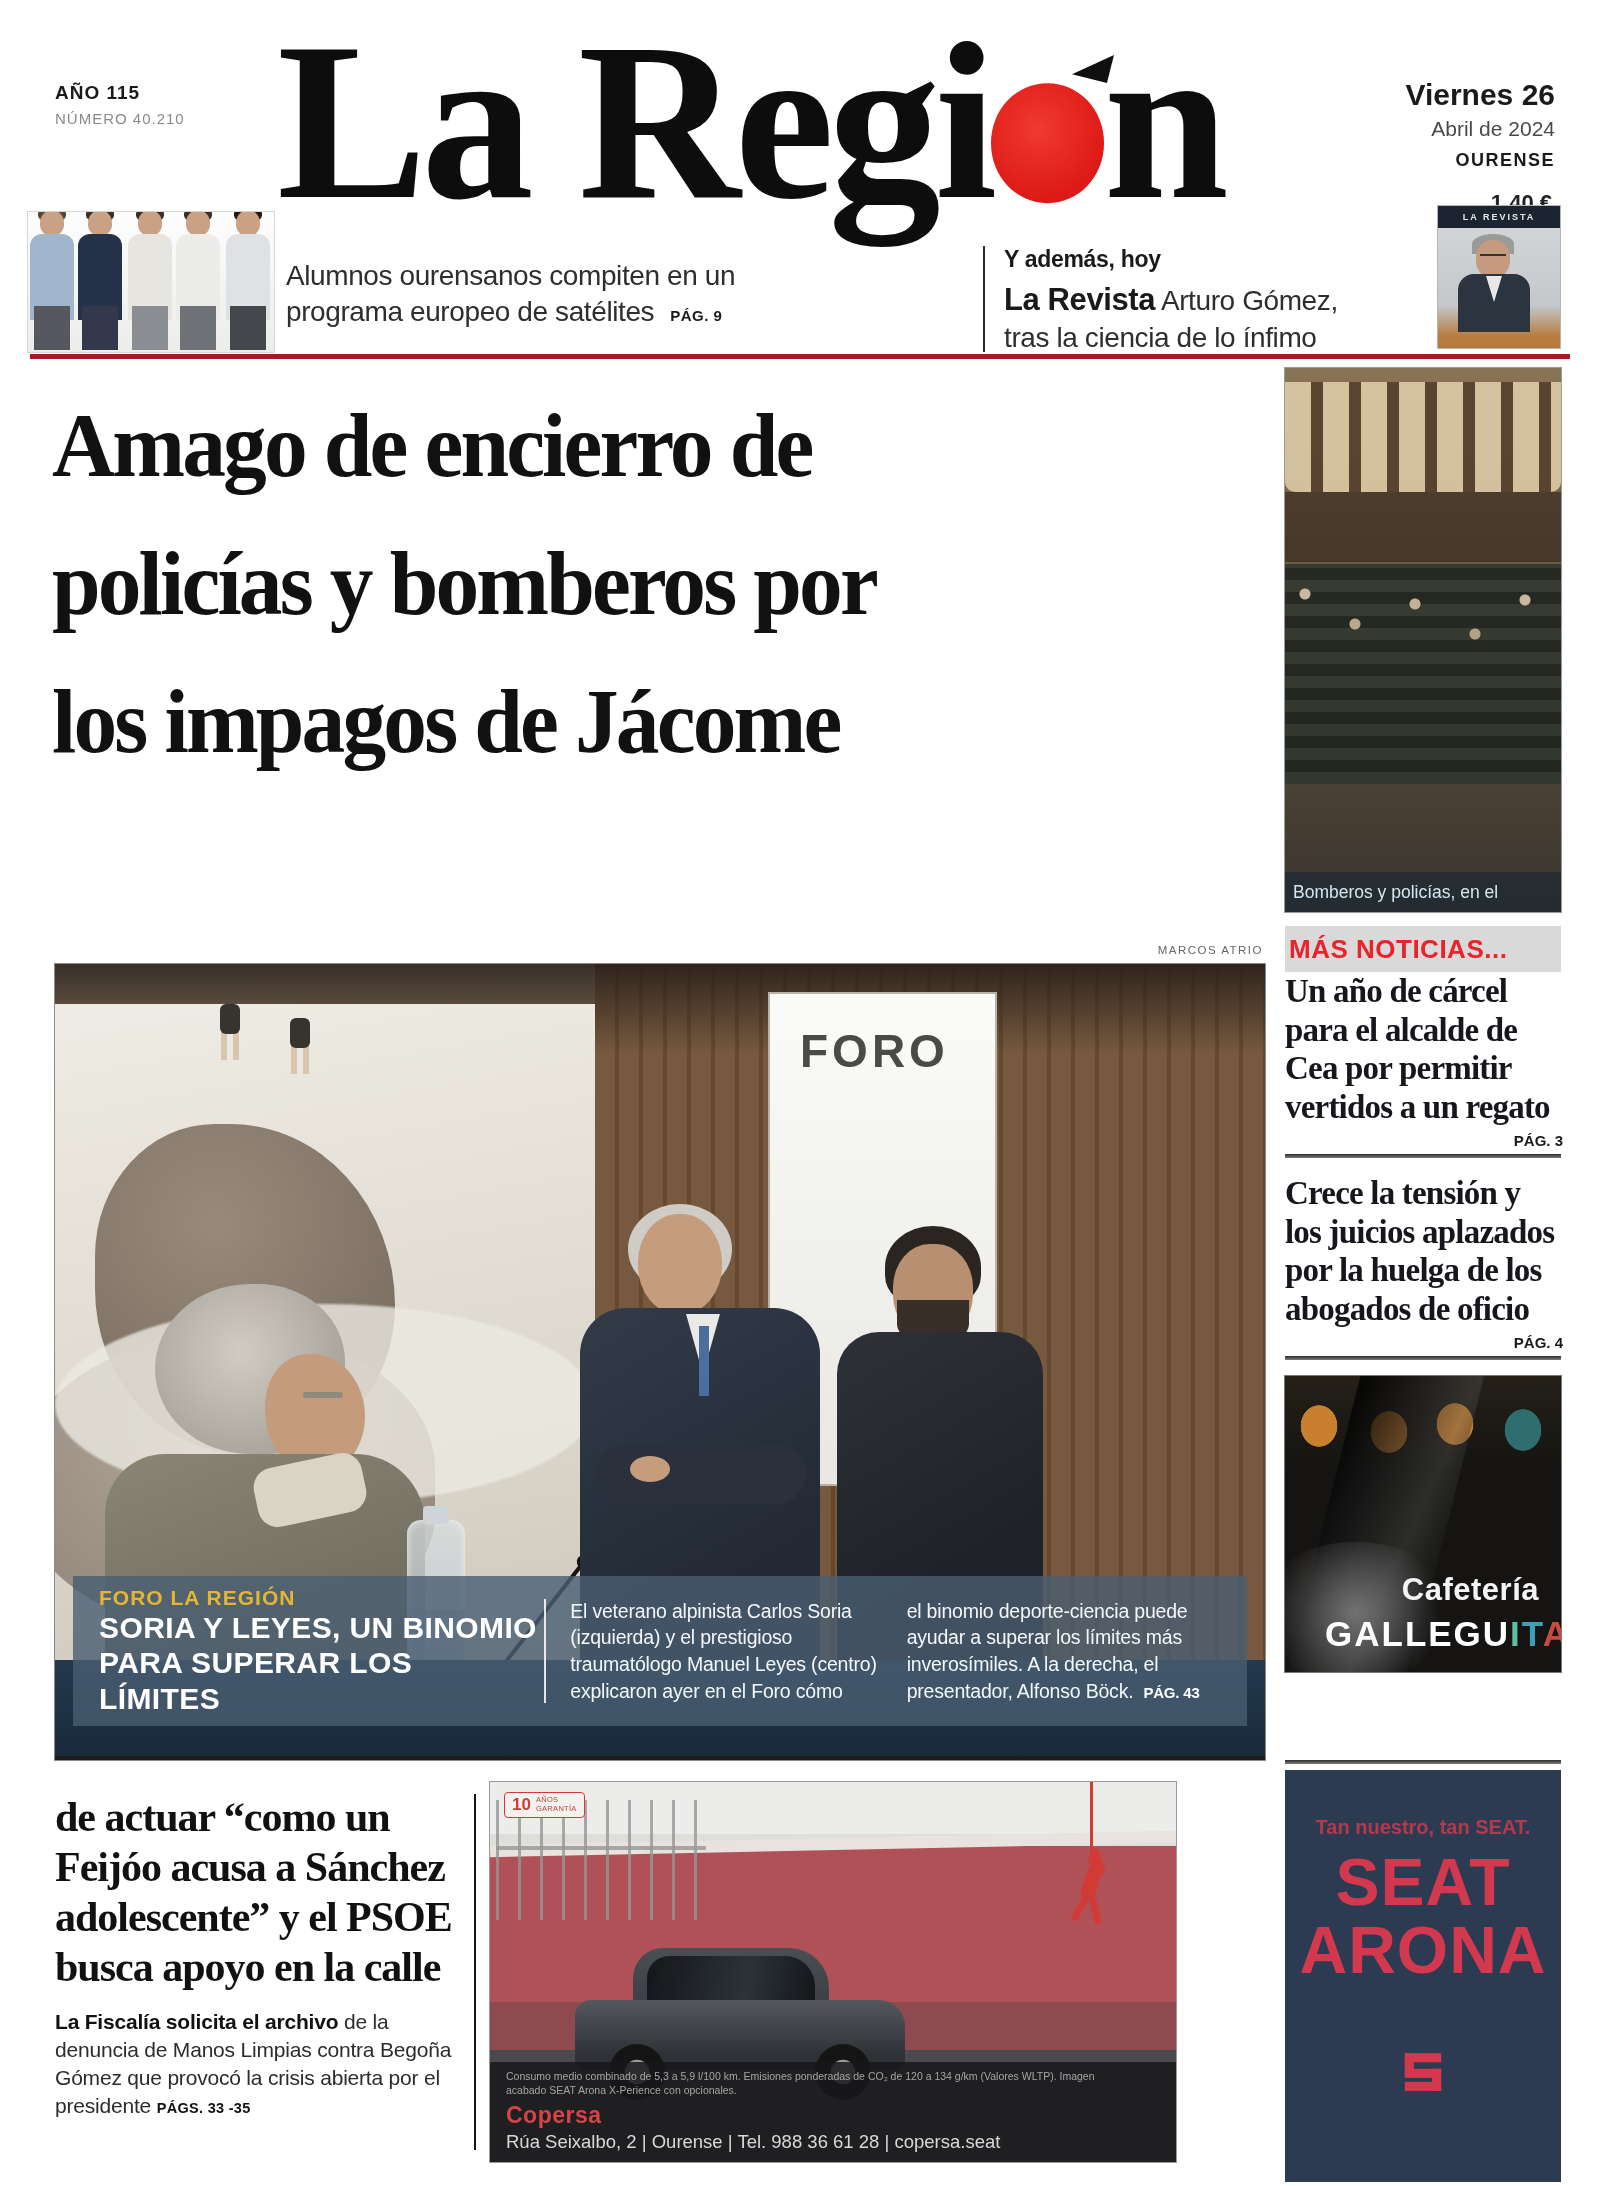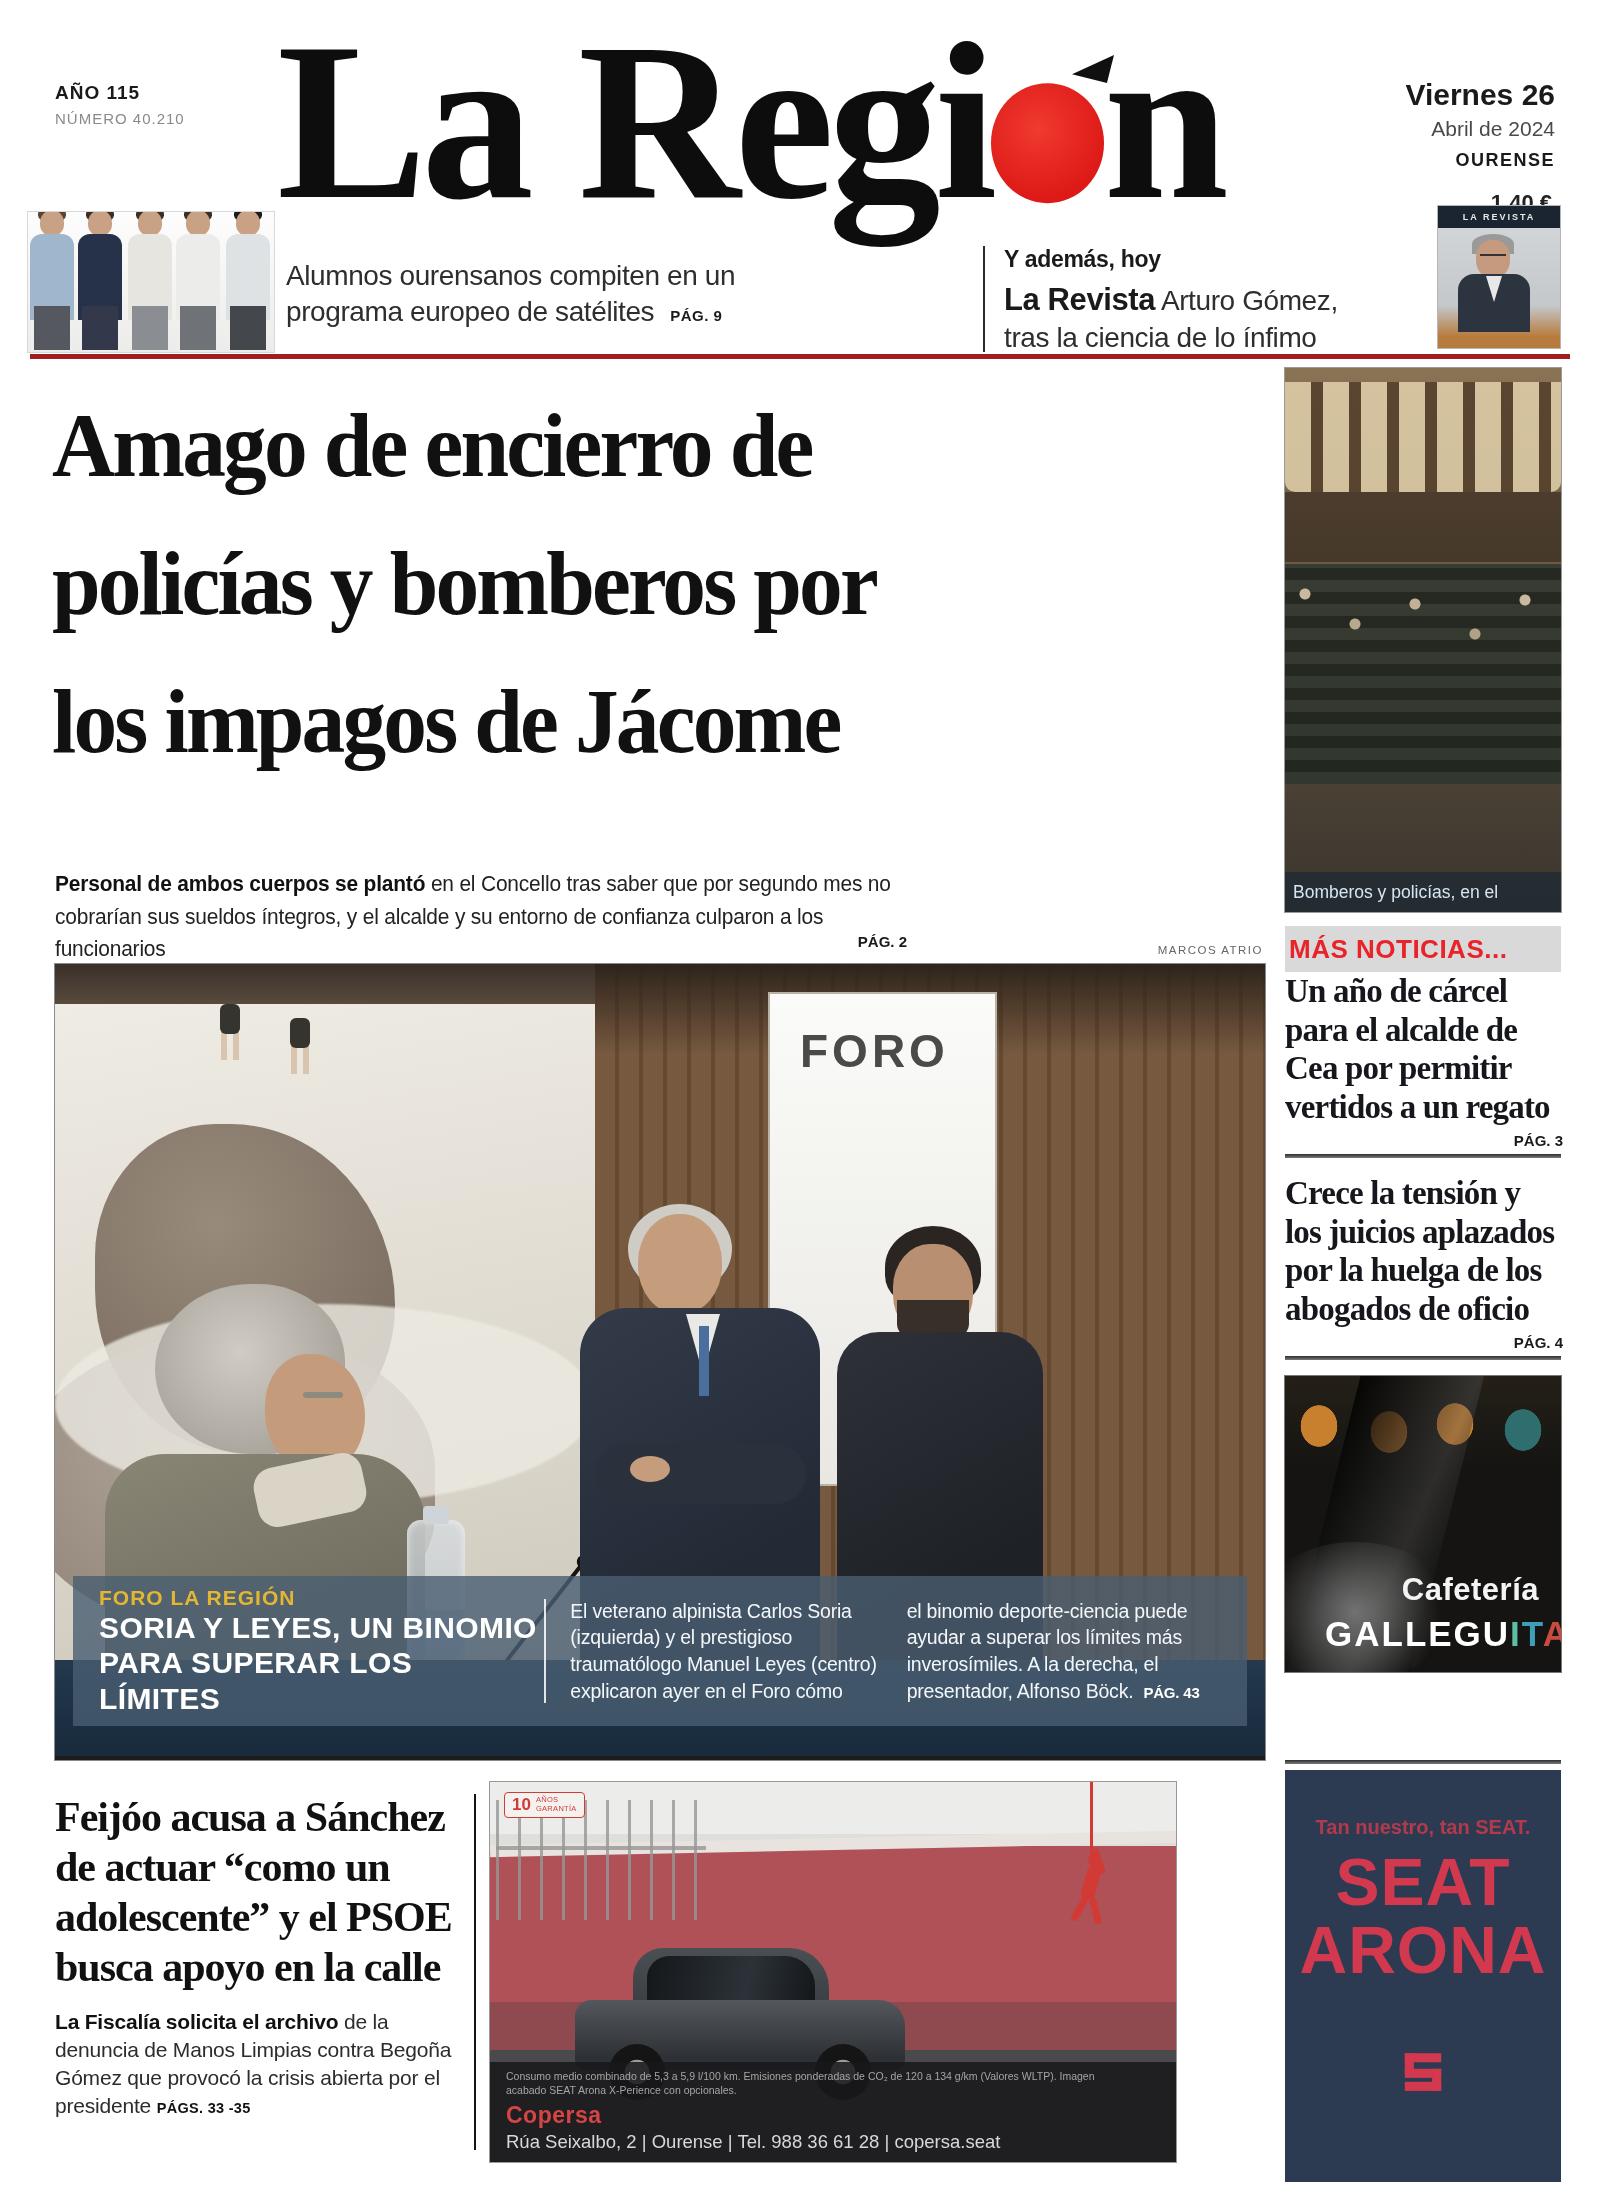--- a/index.html
+++ b/index.html
@@ -292,24 +292,20 @@
       <i class="cov-suit"></i>
       <i class="cov-shirt"></i>
   </div>
   <div class="abs redrule"></div>
 
   <div class="abs headline">
     <span class="hl-line">Amago de encierro de</span>
     <span class="hl-line">policías y bomberos por</span>
     <span class="hl-line">los impagos de Jácome</span>
   </div>
-  <div class="abs deck">
-    <div class="inner"><span class="b">Personal de ambos cuerpos se plantó</span><span> en el Concello tras saber que por segundo mes no cobrarían sus sueldos íntegros, y el alcalde y su entorno de confianza culparon a los funcionarios</span></div>
-    <span class="pg2">PÁG. 2</span>
-  </div>
   <div class="abs credit">MARCOS ATRIO</div>
 
   <div class="abs photo">
     <div class="ph-ceiling"></div>
     <div class="ph-screen">
       <i class="ph-rock1"></i>
         <i class="ph-rock2"></i>
         <i class="ph-snow"></i>
       <div class="climber cl1">
           <i class="cl-leg"></i>
@@ -407,22 +403,22 @@
         <rect x="6" y="4" width="7" height="16" fill="#d2394e"></rect>
         <rect x="6" y="16" width="28" height="7" fill="#d2394e"></rect>
         <rect x="27" y="16" width="7" height="17" fill="#d2394e"></rect>
         <rect x="6" y="26" width="28" height="7" fill="#d2394e"></rect>
       </svg>
     </div>
   </div>
 
   <div class="abs pol">
     <div class="h">
+      <span>de actuar “como un</span>
       <span>Feijóo acusa  a Sánchez</span>
-      <span>de actuar “como un</span>
       <span>adolescente” y el PSOE</span>
       <span>busca apoyo en la calle</span>
     </div>
     <div class="sub"><span class="b">La Fiscalía solicita el archivo</span><span> de la denuncia de Manos Limpias contra Begoña Gómez que provocó la crisis abierta por el presidente </span><span class="pgs">PÁGS. 33 -35</span></div>
   </div>
   <div class="abs poldiv"></div>
 
   <div class="abs cop">
     <div class="cp-stripe"></div>
     <div class="cp-fence"></div>

